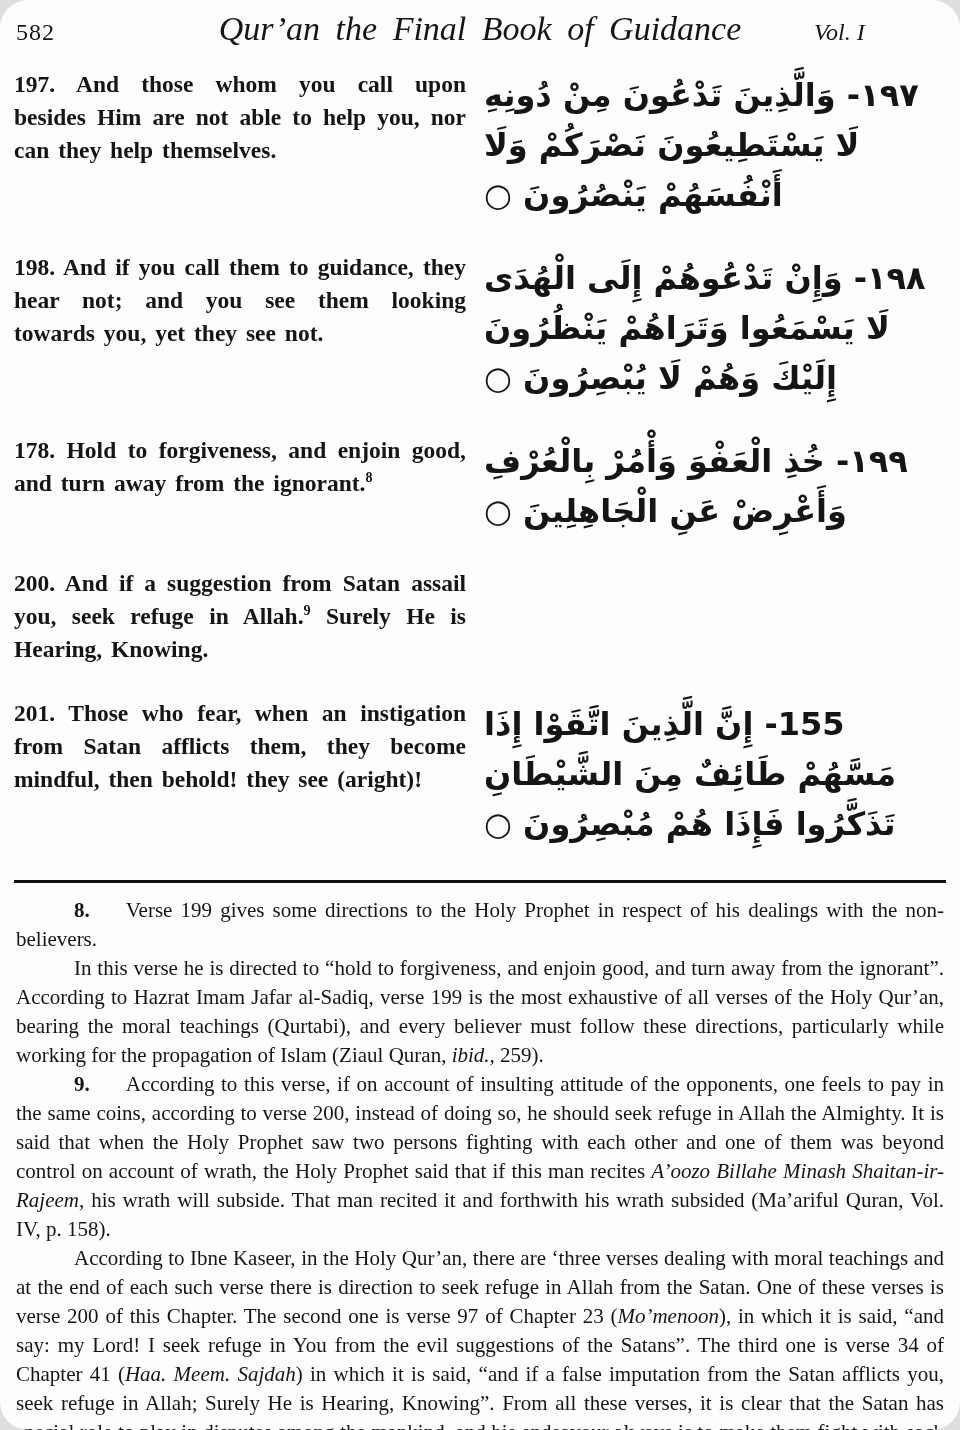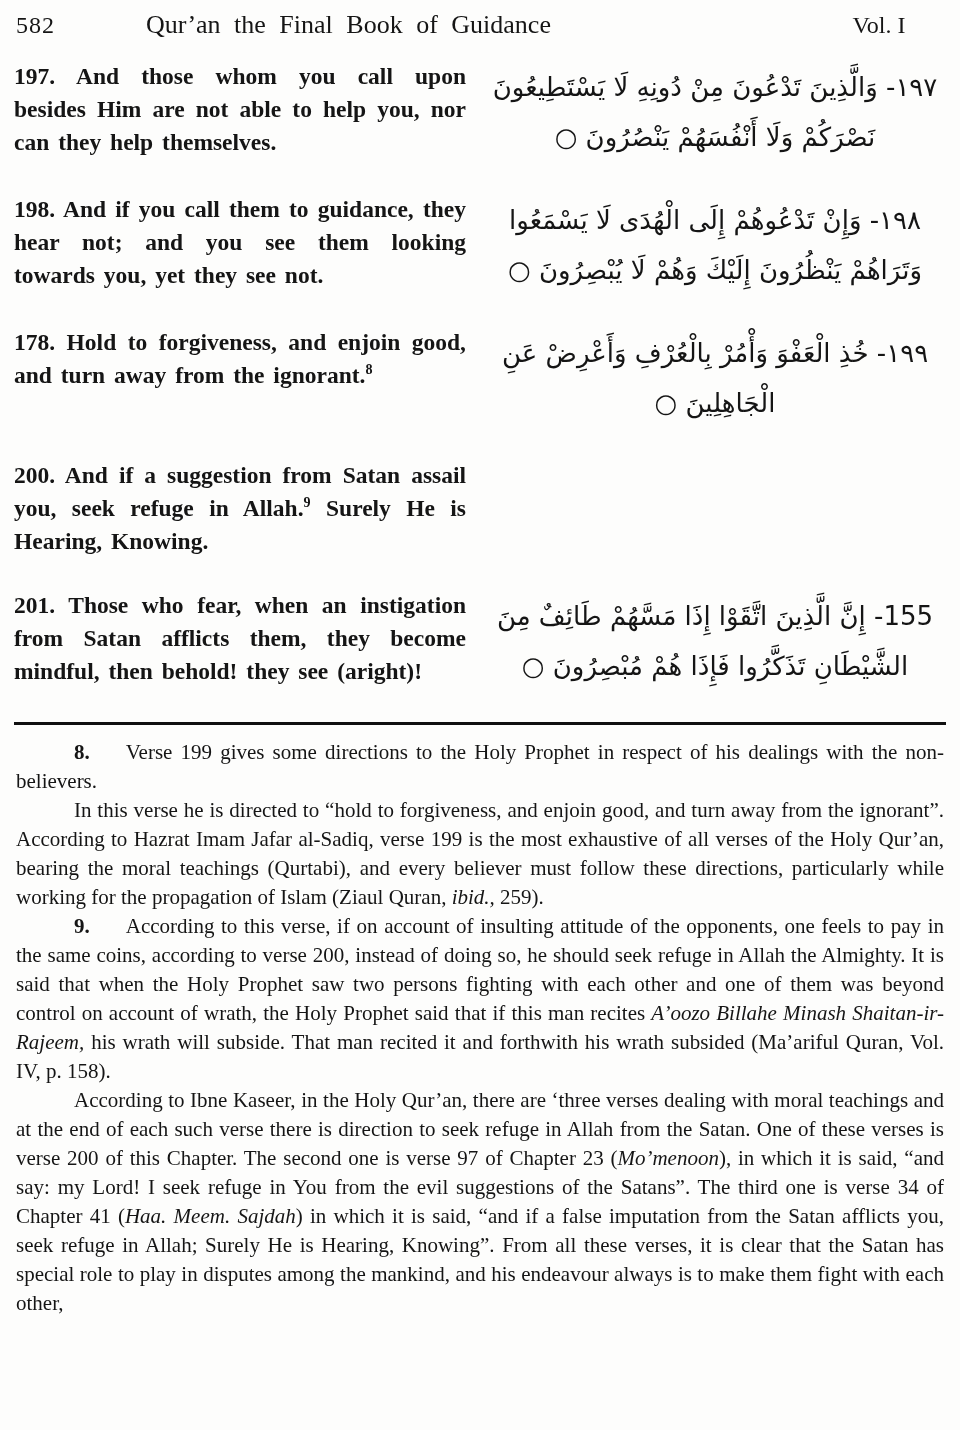--- a/index.html
+++ b/index.html
@@ -8,43 +8,46 @@
   .page {
     position: relative;
     width: 960px;
     height: 1430px;
     margin: 0 auto;
     background: #fdfdfc;
     color: #151515;
     font-family: "Liberation Serif", serif;
     padding: 8px 14px 0 14px;
     overflow: hidden;
+    border-radius: 28px;
   }
 
   
   .page-header {
     display: flex;
     align-items: baseline;
     margin: 2px 2px 20px 2px;
   }
   .page-header .pagenum {
     width: 130px;
     font-size: 24px;
     letter-spacing: 1px;
   }
   .page-header .title {
     flex: 1;
-    text-align: left;
-    font-size: 26px;
+    text-align: center;
+    font-style: italic;
+    font-size: 34px;
     word-spacing: 7px;
   }
   .page-header .vol {
     width: 130px;
-    text-align: center;
+    text-align: left;
     font-size: 24px;
+    font-style: italic;
   }
 
   
   .verse-row {
     display: flex;
     justify-content: space-between;
     align-items: flex-start;
     margin-bottom: 31px;
     margin-top: 12px;
   }
@@ -52,24 +55,24 @@
     width: 452px;
     font-weight: bold;
     font-size: 23.5px;
     line-height: 33px;
     text-align: justify;
     word-spacing: 3px;
   }
   .verse-arabic {
     width: 462px;
     direction: rtl;
-    text-align: center;
+    text-align: left;
     font-family: "DejaVu Sans", sans-serif;
-    font-weight: normal;
-    font-size: 26px;
+    font-weight: bold;
+    font-size: 32px;
     line-height: 50px;
     padding-top: 2px;
   }
 
   .seg-sup   { vertical-align: super; font-size: 0.6em; line-height: 0; }
   .seg-italic{ font-style: italic; }
   .seg-num   { font-weight: bold; padding-right: 36px; }
 
   
   .divider {

